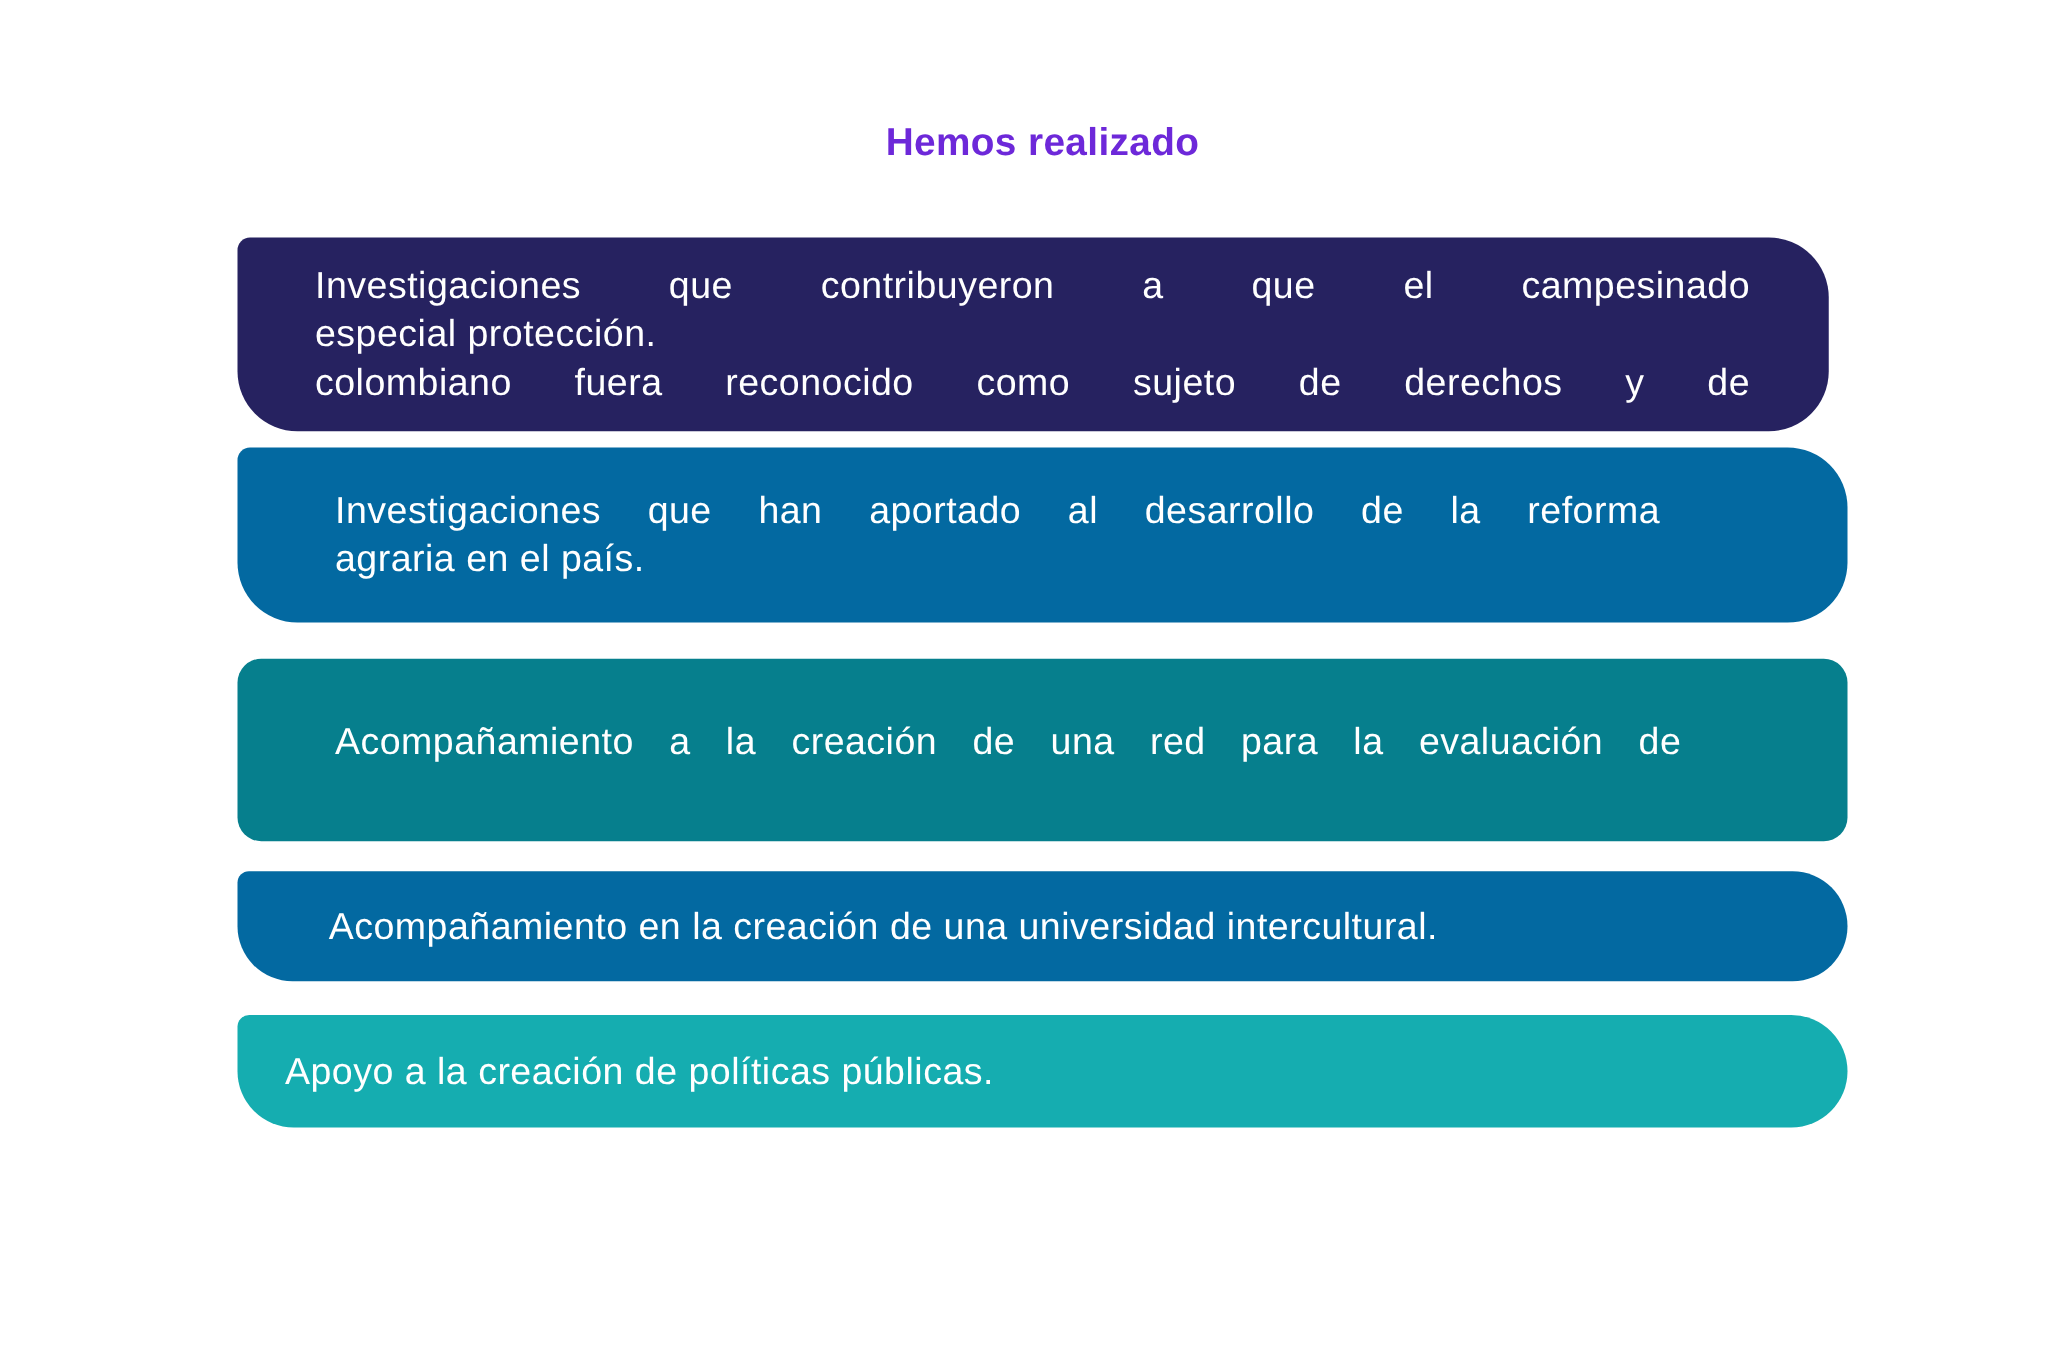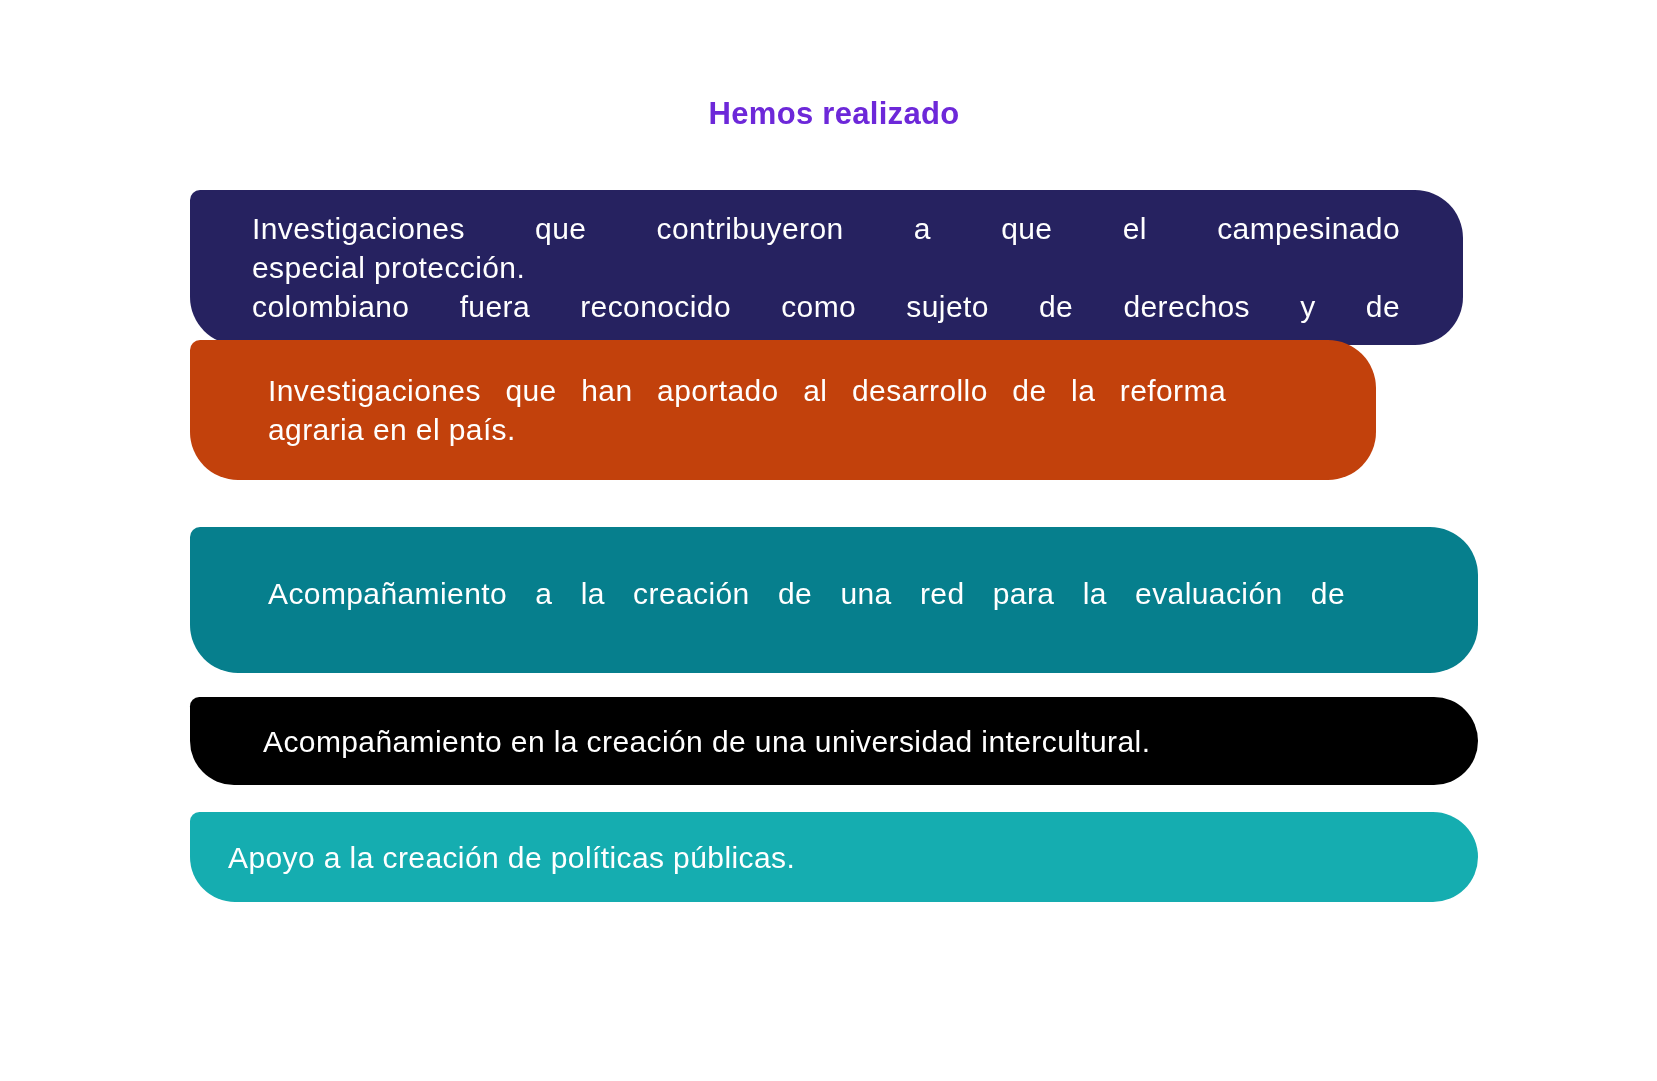--- a/index.html
+++ b/index.html
@@ -58,34 +58,34 @@
   <h1 class="title" style="color: #6d28d9;">Hemos realizado</h1>
 
   <div class="card" style="top: 178px; height: 155px; width: 1273px; background-color: rgb(38, 34, 96); margin-top: 12px;">
     <div class="card-inner" style="padding:0 63px 0 62px;">
       <div class="line j">Investigaciones que contribuyeron a que el campesinado</div>
       <div class="line">especial protección.</div>
       <div class="line j">colombiano fuera reconocido como sujeto de derechos y de</div>
     </div>
   </div>
 
-  <div class="card" style="top: 340px; height: 140px; width: 1186px; background-color: #c2410c;">
+  <div class="card" style="top: 358px; height: 140px; width: 1288px; background-color: #0369a1;">
     <div class="card-inner" style="padding:0 150px 0 78px;">
       <div class="line j">Investigaciones que han aportado al desarrollo de la reforma</div>
       <div class="line">agraria en el país.</div>
     </div>
   </div>
 
-  <div class="card" style="top: 527px; height: 146px; width: 1288px; padding-bottom: 14px; background-color: rgb(6, 127, 141);">
+  <div class="card" style="top: 527px; height: 146px; width: 1288px; padding-bottom: 14px; background-color: rgb(6, 127, 141); border-radius: 19px;">
     <div class="card-inner" style="padding:0 133px 0 78px;">
       <div class="line j">Acompañamiento a la creación de una red para la evaluación de</div>
     </div>
   </div>
 
-  <div class="card" style="top: 697px; height: 88px; width: 1288px; background-color: #000000;">
+  <div class="card" style="top: 697px; height: 88px; width: 1288px; background-color: #0369a1;">
     <div class="card-inner" style="padding:0 40px 0 73px;">
       <div class="line">Acompañamiento en la creación de una universidad intercultural.</div>
     </div>
   </div>
 
   <div class="card" style="top: 812px; height: 90px; width: 1288px; background-color: rgb(21, 173, 176);">
     <div class="card-inner" style="padding:0 40px 0 38px;">
       <div class="line">Apoyo a la creación de políticas públicas.</div>
     </div>
   </div>

